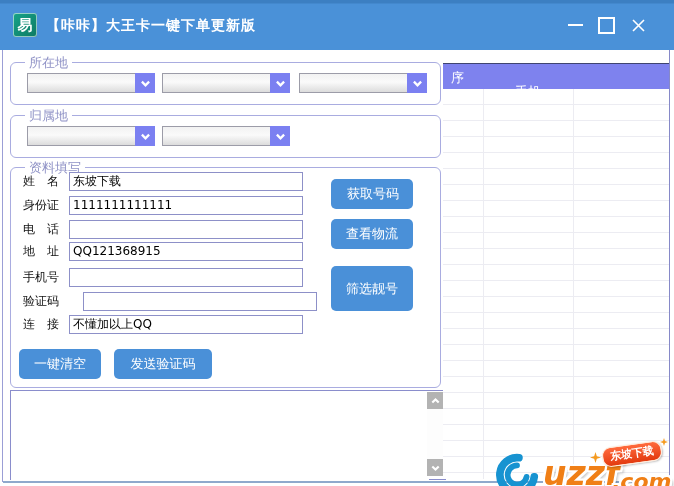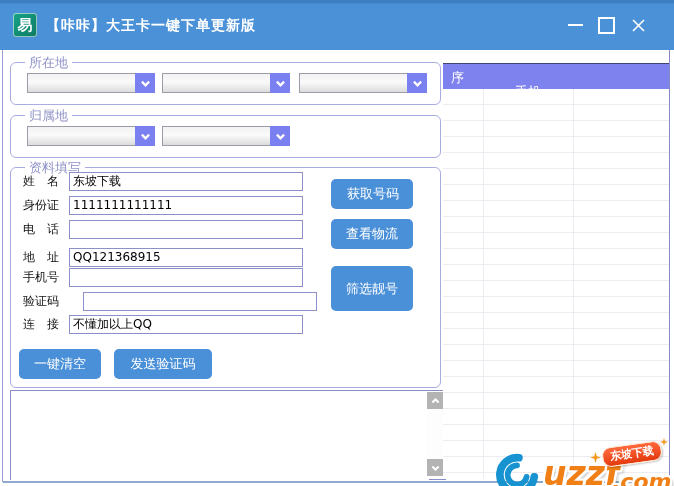--- a/index.html
+++ b/index.html
@@ -41,21 +41,21 @@
   .combo-arrow{width:20px;background:#7b80f1;display:flex;align-items:center;justify-content:center;}
   .dd1{left:16px;top:10px;width:128px;}
   .dd2{left:151px;top:10px;width:128px;}
   .dd3{left:288px;top:10px;width:128px;}
 
   
   .frow{position:absolute;left:12px;height:20px;display:flex;align-items:center;z-index:2;}
   .flabel{width:46px;color:#111;font-size:12px;white-space:nowrap;}
   .finput{width:226px;height:17px;border:1px solid #8d90c8;font-size:12px;padding:0 3px;
     font-family:"DejaVu Sans","Liberation Sans",sans-serif;background:#fff;color:#000;outline:none;}
-  .r1{top:3px;}.r2{top:27px;}.r3{top:51px;}.r4{top:79px;}.r5{top:99px;}.r6{top:123px;gap:14px;}.r7{top:146px;}
+  .r1{top:3px;}.r2{top:27px;}.r3{top:51px;}.r4{top:73px;}.r5{top:99px;}.r6{top:123px;gap:14px;}.r7{top:146px;}
 
   
   .blue-btn{position:absolute;background:#4a90d8;color:#fff;border:none;border-radius:5px;
     font-size:13px;font-family:"DejaVu Sans","Liberation Sans",sans-serif;cursor:pointer;
     display:flex;align-items:center;justify-content:center;}
   #btn-get{left:320px;top:11px;width:82px;height:30px;padding-left:8px;}
   #btn-logistics{left:320px;top:51px;width:82px;height:30px;}
   #btn-filter{left:320px;top:98px;width:82px;height:45px;}
   #btn-clear{left:8px;top:181px;width:82px;height:30px;}
   #btn-send{left:103px;top:181px;width:98px;height:30px;}

